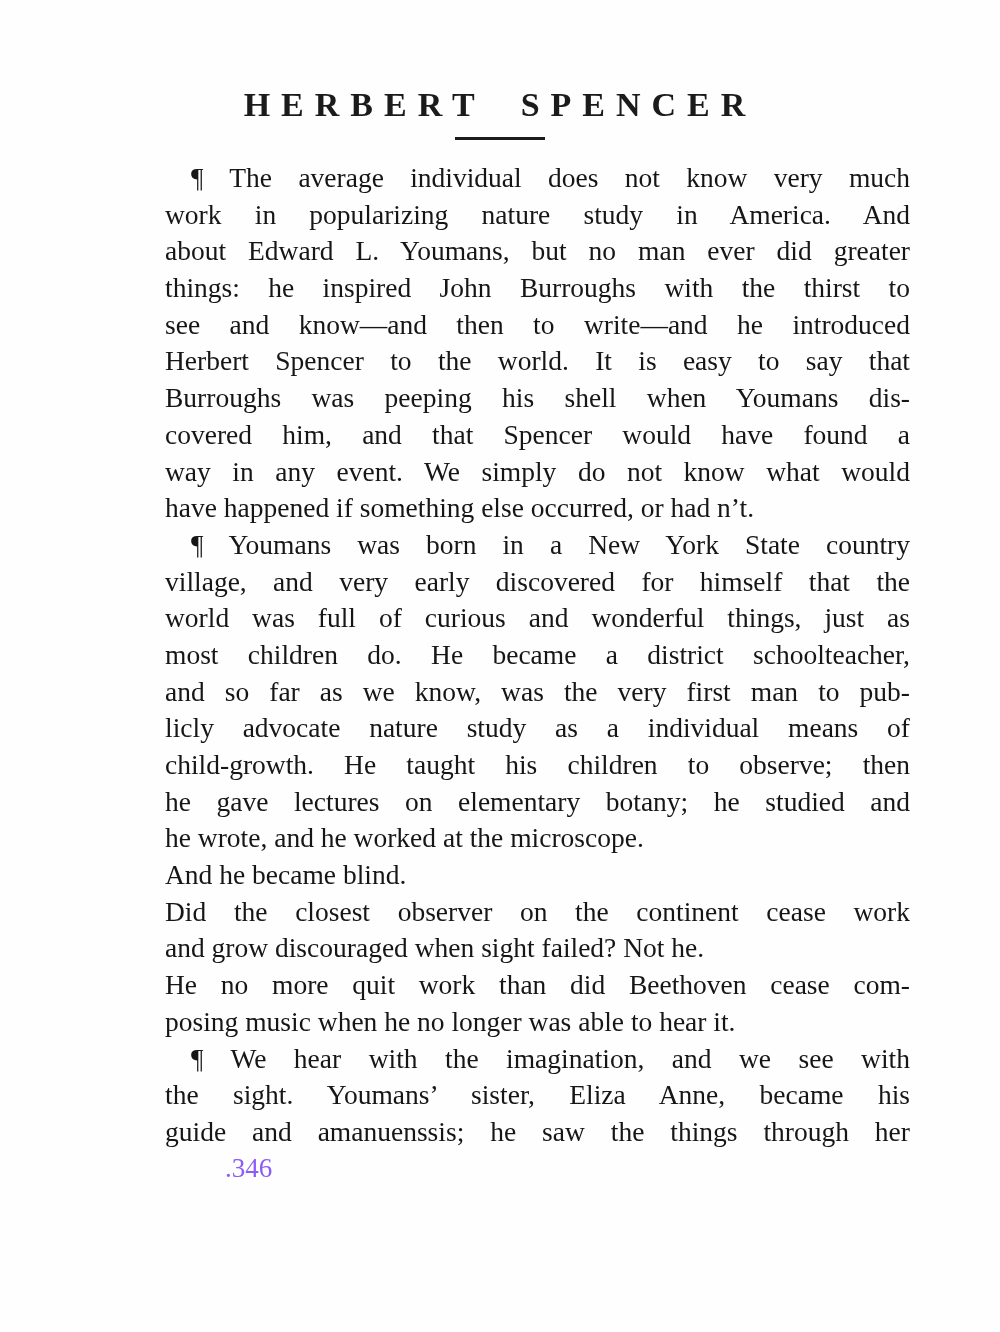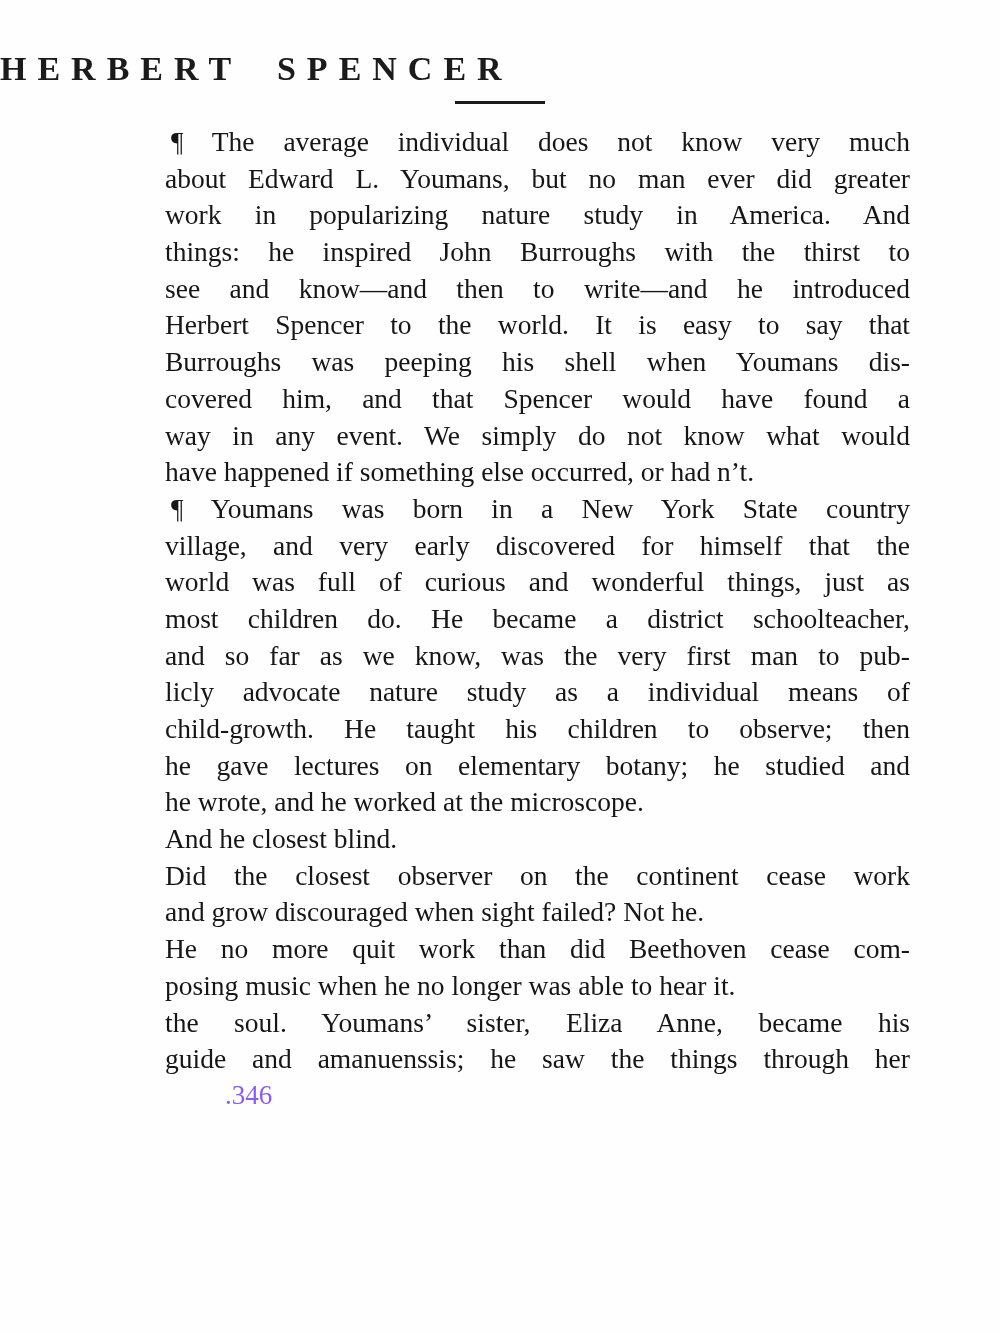--- a/index.html
+++ b/index.html
@@ -16,25 +16,27 @@
   }
   .page {
     position: relative;
     width: 1000px;
     height: 1332px;
     background: #fefefe;
     box-sizing: border-box;
     padding-top: 50px;
   }
   .title {
+    text-align: center;
     font-size: 34px;
     font-weight: 600;
     letter-spacing: 11px;
     word-spacing: 16px;
     color: #1b1b1b;
+    margin-top: 36px;
   }
   .title-rule {
     width: 90px;
     height: 3px;
     background: #1b1b1b;
     margin: 13px auto 0 auto;
   }
   .body-text {
     margin: 20px 92px 0 165px;
     width: 745px;
@@ -49,67 +51,69 @@
     text-align-last: justify;
     white-space: normal;
     height: 36.7px;
     overflow: hidden;
   }
   .line.no-just {
     text-align-last: left;
   }
   .line.pilcrow-line {
     text-indent: 6px;
+    margin-left: 20px;
   }
   .page-number {
     margin: 2px 0 0 225px;
     font-size: 27px;
     color: #8b5cf6;
   }
 </style>
 </head>
 <body>
 
 <div class="page">
   <div class="title">HERBERT SPENCER</div>
   <div class="title-rule"></div>
   <div class="body-text">
       <div class="para">
         <div class="line pilcrow-line">¶ The average individual does not know very much</div>
+        <div class="line">work in popularizing nature study in America. And</div>
         <div class="line">about Edward L. Youmans, but no man ever did greater</div>
-        <div class="line">work in popularizing nature study in America. And</div>
         <div class="line">things: he inspired John Burroughs with the thirst to</div>
         <div class="line">see and know—and then to write—and he introduced</div>
         <div class="line">Herbert Spencer to the world. It is easy to say that</div>
         <div class="line">Burroughs was peeping his shell when Youmans dis-</div>
         <div class="line">covered him, and that Spencer would have found a</div>
         <div class="line">way in any event. We simply do not know what would</div>
         <div class="line no-just">have happened if something else occurred, or had n’t.</div>
       </div>
       <div class="para">
         <div class="line pilcrow-line">¶ Youmans was born in a New York State country</div>
         <div class="line">village, and very early discovered for himself that the</div>
         <div class="line">world was full of curious and wonderful things, just as</div>
         <div class="line">most children do. He became a district schoolteacher,</div>
         <div class="line">and so far as we know, was the very first man to pub-</div>
         <div class="line">licly advocate nature study as a individual means of</div>
         <div class="line">child-growth. He taught his children to observe; then</div>
         <div class="line">he gave lectures on elementary botany; he studied and</div>
         <div class="line no-just">he wrote, and he worked at the microscope.</div>
       </div>
       <div class="para">
-        <div class="line no-just">And he closest blind.</div>
+        <div class="line no-just">And he became blind.</div>
       </div>
       <div class="para">
         <div class="line">Did the closest observer on the continent cease work</div>
         <div class="line no-just">and grow discouraged when sight failed? Not he.</div>
       </div>
       <div class="para">
         <div class="line">He no more quit work than did Beethoven cease com-</div>
         <div class="line no-just">posing music when he no longer was able to hear it.</div>
       </div>
       <div class="para">
-        <div class="line">the soul. Youmans’ sister, Eliza Anne, became his</div>
+        <div class="line pilcrow-line">¶ We hear with the imagination, and we see with</div>
+        <div class="line">the sight. Youmans’ sister, Eliza Anne, became his</div>
         <div class="line">guide and amanuenssis; he saw the things through her</div>
       </div>
     </div>
   <div class="page-number">.346</div>
 </div>
 
 </body></html>

